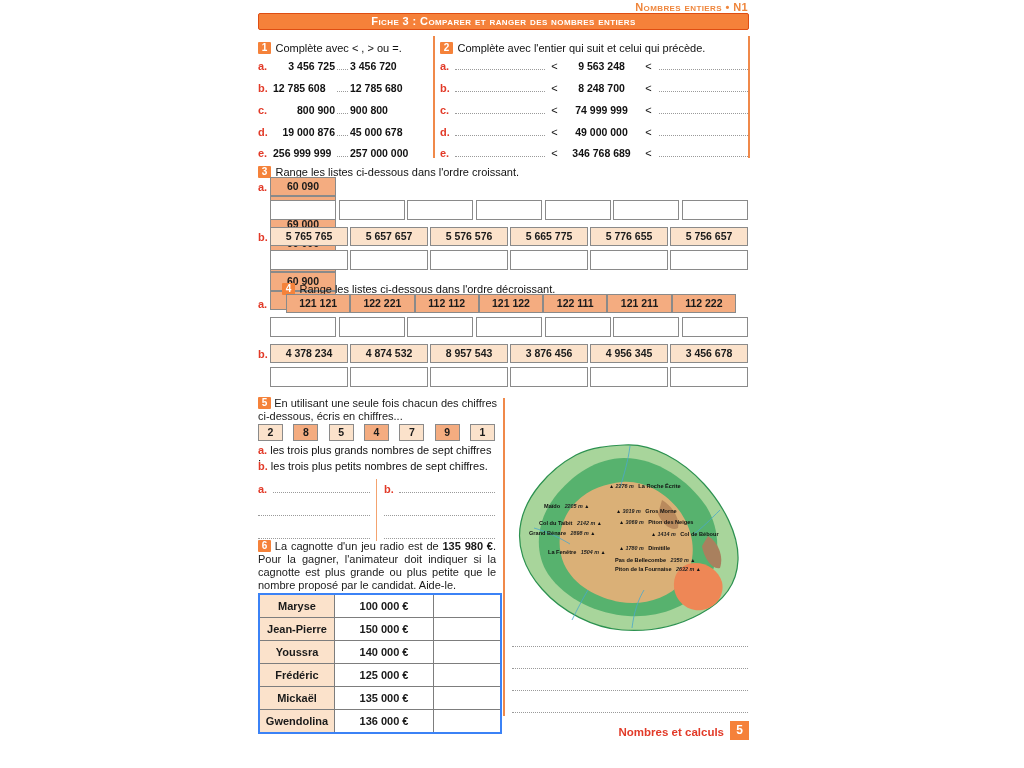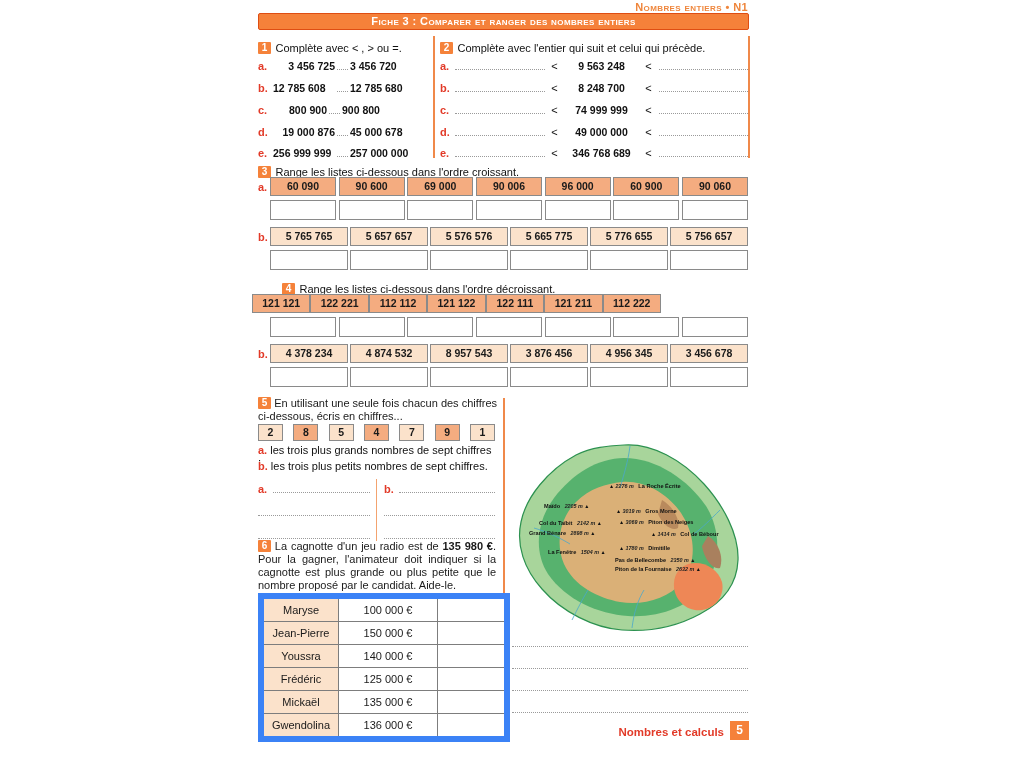--- a/index.html
+++ b/index.html
@@ -21,21 +21,21 @@
   .fbox{border:1px solid #8a8a8a;text-align:center;font-weight:bold;font-size:10.5px;
         height:17px;line-height:17px;white-space:nowrap;}
   .bg-a{background:#f4ac80;}
   .bg-b{background:#fbe2cb;}
   .ebox{border:1px solid #8a8a8a;background:#fff;height:18px;}
   .w7{width:64px;} .w6{width:76px;}
   .boxrow{display:flex;justify-content:space-between;}
   .par{font-size:11px;line-height:13px;text-align:justify;}
   .digit{width:23px;height:15px;line-height:15px;border:1px solid #8a8a8a;text-align:center;
          font-weight:bold;font-size:10.5px;}
-  table.cag{border-collapse:collapse;border:6px solid #3b82f6;}
+  table.cag{border-collapse:collapse;border:2px solid #3b82f6;font-weight:bold;}
   table.cag td{border:1px solid #7d7d7d;height:20px;font-size:11px;text-align:center;}
   td.tname{width:72px;background:#fbe2cb;}
   td.tamt{width:96px;white-space:nowrap;}
   td.tans{width:64px;background:#fff;}
   .foot{color:#e23a28;font-weight:bold;font-size:11.5px;}
   .pgbox{background:#f5813a;color:#fff;font-weight:bold;font-size:12px;width:19px;height:19px;
          line-height:19px;text-align:center;}
   .pname{font-weight:bold;font-size:5.6px;fill:#111;}
   .palt{font-style:italic;font-size:5.4px;fill:#222;font-weight:bold;}
   .pmark{font-size:5.2px;fill:#111;}
@@ -63,21 +63,21 @@
   <div class="abs row" style="left:258px;top:82px;width:176px;">
     <span class="ltr" style="width:15px;">b.</span>
     <span class="num" style="flex:1;text-align:left;">12 785 608</span>
     <span class="dotl" style="width:11px;margin:0 2px 2px;"></span>
     <span class="num" style="width:84px;">12 785 680</span>
   </div>
   <div class="abs row" style="left:258px;top:104px;width:176px;">
     <span class="ltr" style="width:15px;">c.</span>
     <span class="num" style="flex:1;text-align:right;">800 900</span>
     <span class="dotl" style="width:11px;margin:0 2px 2px;"></span>
-    <span class="num" style="width:92px;">900 800</span>
+    <span class="num" style="width:84px;">900 800</span>
   </div>
   <div class="abs row" style="left:258px;top:126px;width:176px;">
     <span class="ltr" style="width:15px;">d.</span>
     <span class="num" style="flex:1;text-align:right;">19 000 876</span>
     <span class="dotl" style="width:11px;margin:0 2px 2px;"></span>
     <span class="num" style="width:84px;">45 000 678</span>
   </div>
   <div class="abs row" style="left:258px;top:147px;width:176px;">
     <span class="ltr" style="width:15px;">e.</span>
     <span class="num" style="flex:1;text-align:left;">256 999 999</span>
@@ -128,21 +128,21 @@
     <span class="num" style="width:82px;text-align:center;">346 768 689</span>
     <span class="ttl" style="width:12px;text-align:center;">&lt;</span>
     <span class="dotl" style="flex:1;margin:0 0 2px 4px;"></span>
   </div>
 
   <div class="abs" style="left:258px;top:162px;">
     <span class="badge">3</span>
     <span class="ttl">Range les listes ci-dessous dans l'ordre croissant.</span>
   </div>
   <span class="abs ltr" style="left:258px;top:181px;">a.</span>
-  <div class="abs boxrow" style="left:270px;top:177px;width:478px;">
+  <div class="abs boxrow" style="left:270px;top:177px;width:478px;flex-direction:column;">
     <div class="fbox bg-a w7">60 090</div>
     <div class="fbox bg-a w7">90 600</div>
     <div class="fbox bg-a w7">69 000</div>
     <div class="fbox bg-a w7">90 006</div>
     <div class="fbox bg-a w7">96 000</div>
     <div class="fbox bg-a w7">60 900</div>
     <div class="fbox bg-a w7">90 060</div>
   </div>
   <div class="abs boxrow" style="left:270px;top:200px;width:478px;">
     <div class="ebox w7"></div>
@@ -169,21 +169,21 @@
     <div class="ebox w6"></div>
     <div class="ebox w6"></div>
     <div class="ebox w6"></div>
   </div>
 
   <div class="abs" style="left:258px;top:279px;padding-left:24px;">
     <span class="badge">4</span>
     <span class="ttl">Range les listes ci-dessous dans l'ordre décroissant.</span>
   </div>
   <span class="abs ltr" style="left:258px;top:298px;">a.</span>
-  <div class="abs boxrow" style="left:252px;top:294px;width:409px;">
+  <div class="abs boxrow" style="left:286px;top:294px;width:450px;">
     <div class="fbox bg-a w7">121 121</div>
     <div class="fbox bg-a w7">122 221</div>
     <div class="fbox bg-a w7">112 112</div>
     <div class="fbox bg-a w7">121 122</div>
     <div class="fbox bg-a w7">122 111</div>
     <div class="fbox bg-a w7">121 211</div>
     <div class="fbox bg-a w7">112 222</div>
   </div>
   <div class="abs boxrow" style="left:270px;top:317px;width:478px;">
     <div class="ebox w7"></div>

